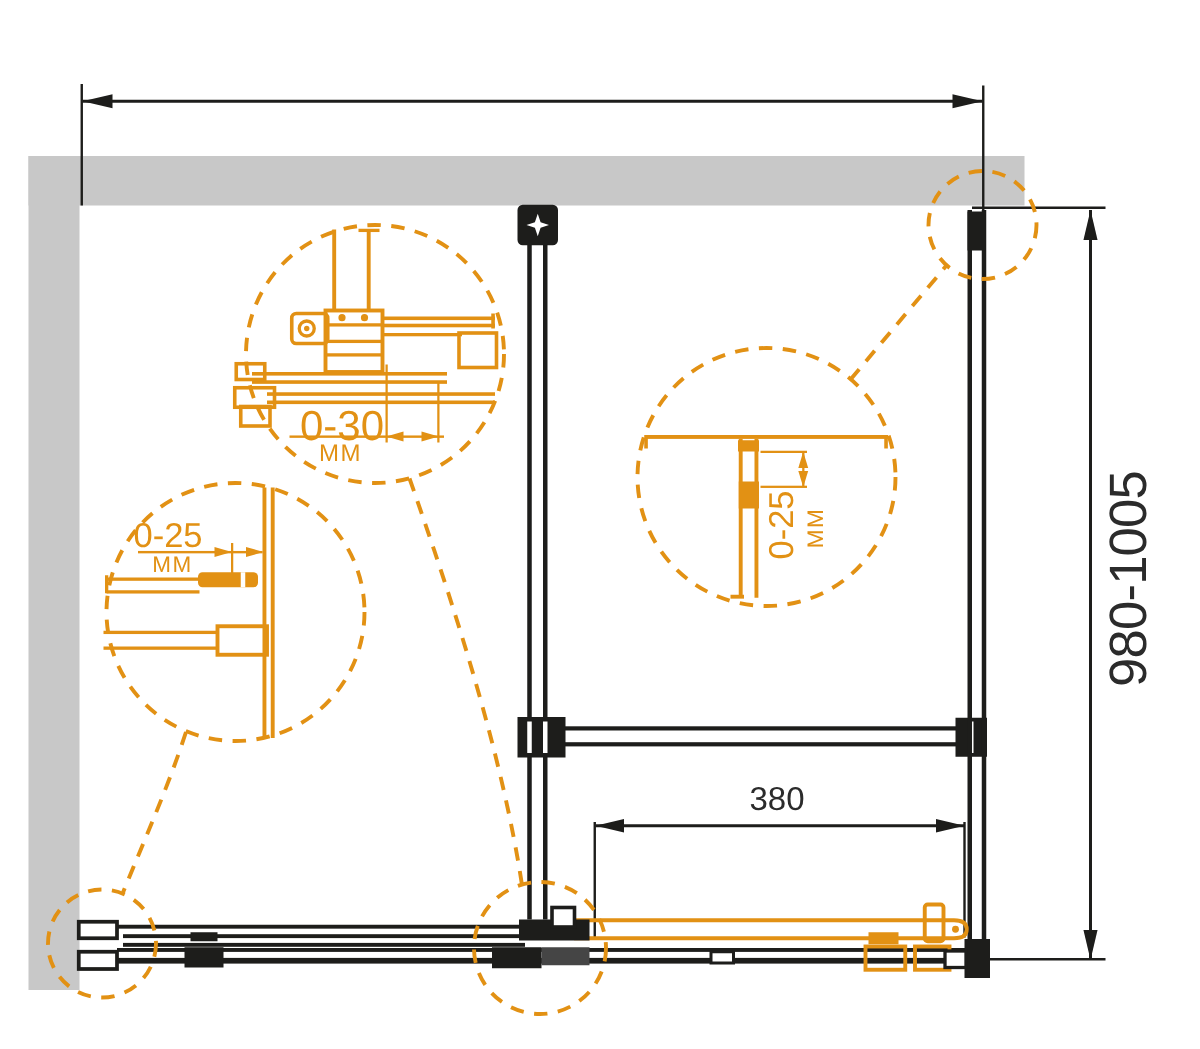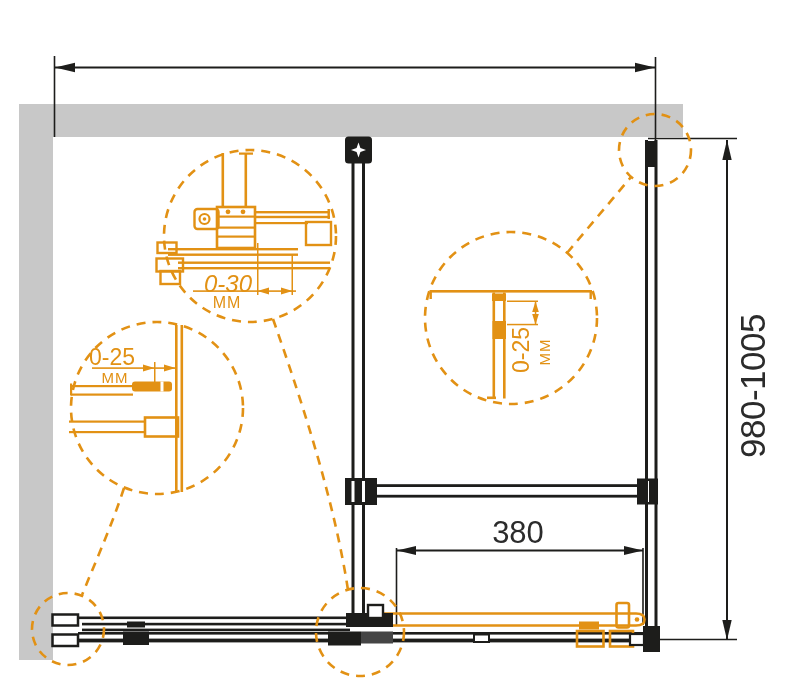--- a/index.html
+++ b/index.html
@@ -4,23 +4,23 @@
 <style>
   html,body{margin:0;padding:0;background:#fff;}
   #stage{
     position:relative;width:800px;height:699px;background:#ffffff;overflow:hidden;
     font-family:"Liberation Sans", sans-serif;
   }
   #stage svg{position:absolute;left:0;top:0;}
   .lbl{position:absolute;transform:translate(-50%,-50%);white-space:nowrap;color:#2b2b2b;}
   .lbl.rot{transform:translate(-50%,-50%) rotate(-90deg);}
   .dim-big{font-size:35px;letter-spacing:-0.5px;}
-  .dim-mid{font-size:31px;}
+  .dim-mid{font-size:22px;}
   .orange-t{color:#e29114;}
-  .rng-big{font-size:24px;font-style:italic;}
+  .rng-big{font-size:28px;}
   .rng{font-size:23px;}
   .unit{font-size:16px;letter-spacing:1px;}
   .unit-s{font-size:15px;letter-spacing:1px;}
   
   .k{stroke:#1d1d1b;fill:none;}
   .kf{fill:#1d1d1b;stroke:none;}
   .w{fill:#ffffff;}
   .o{stroke:#e29114;fill:none;}
   .of{fill:#e29114;stroke:none;}
   .dash{stroke-dasharray:9 7;}

